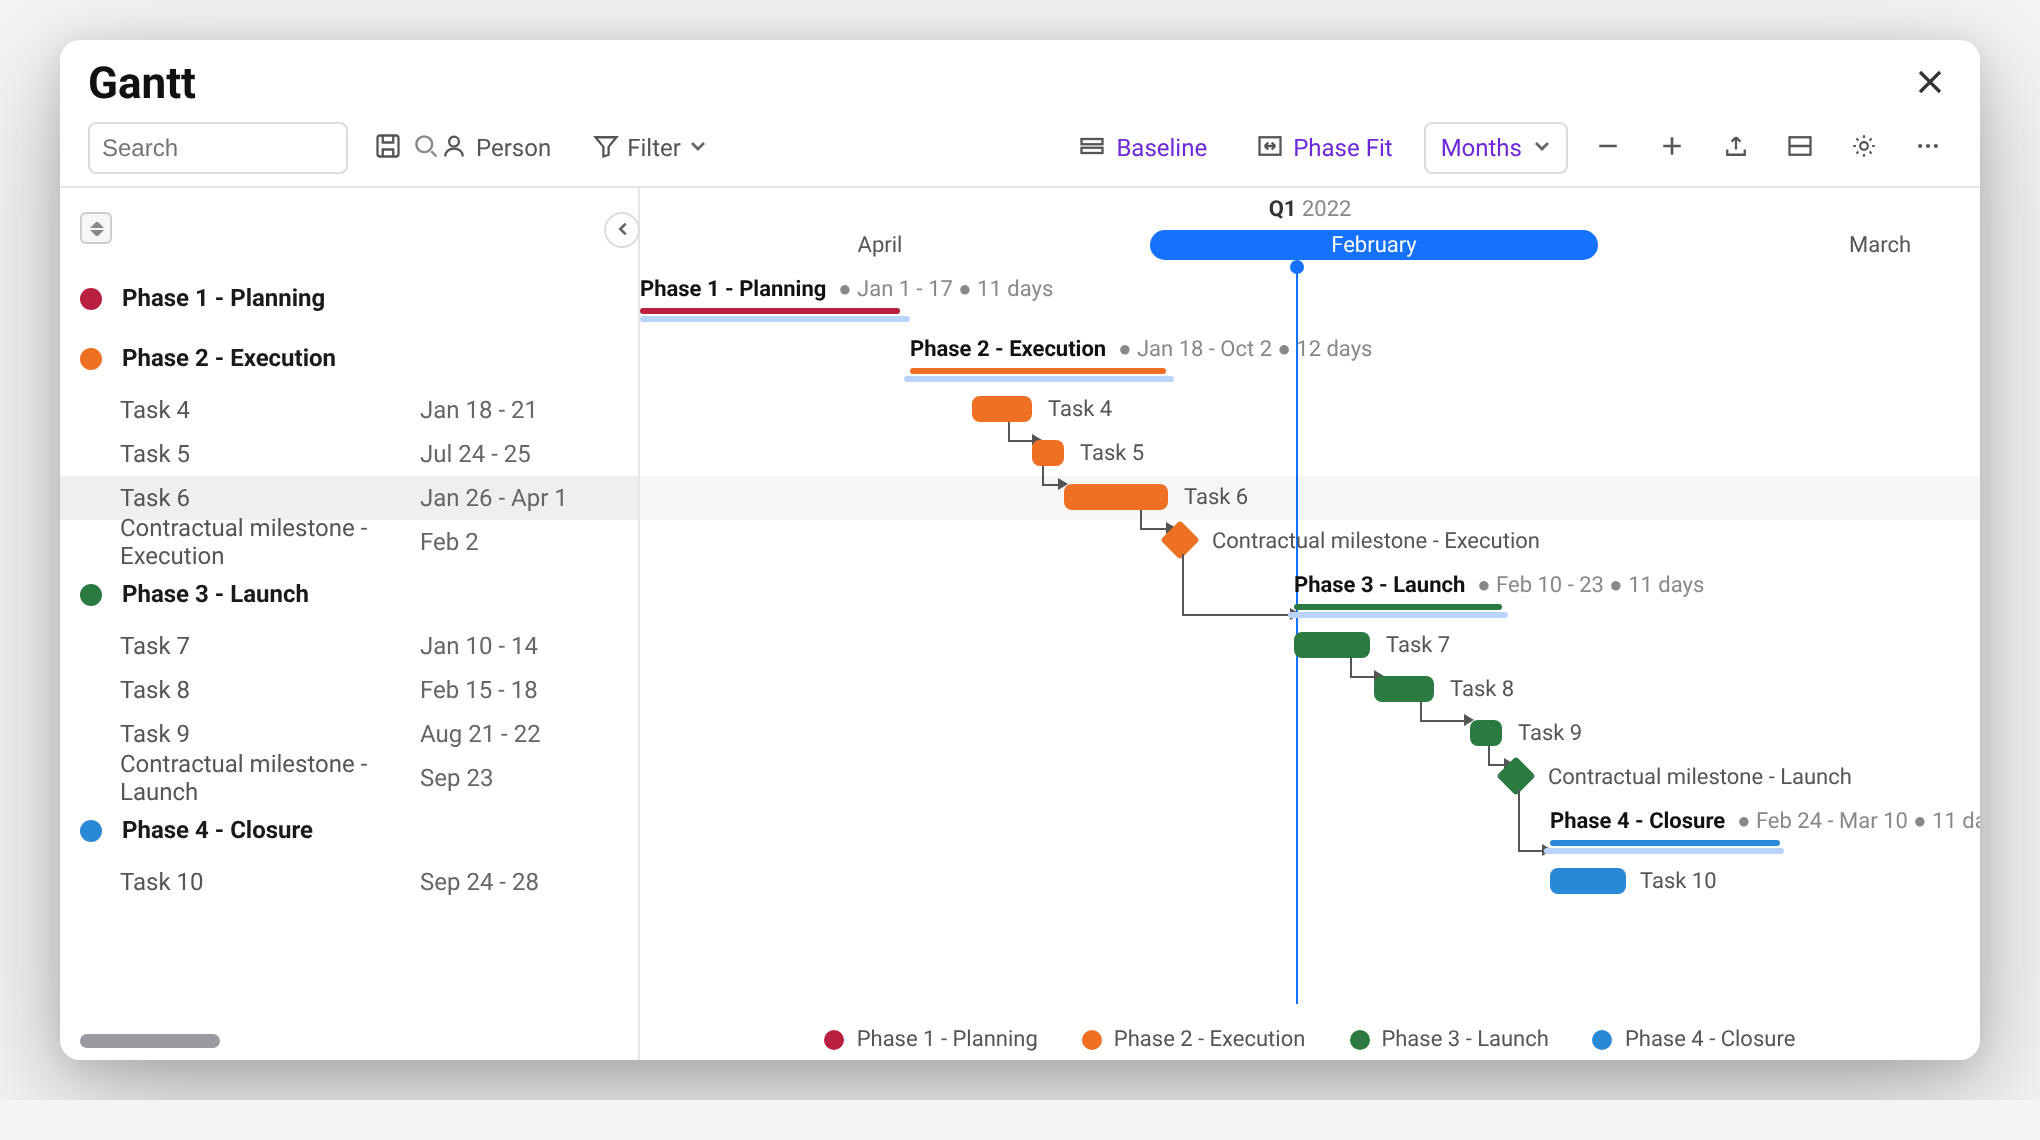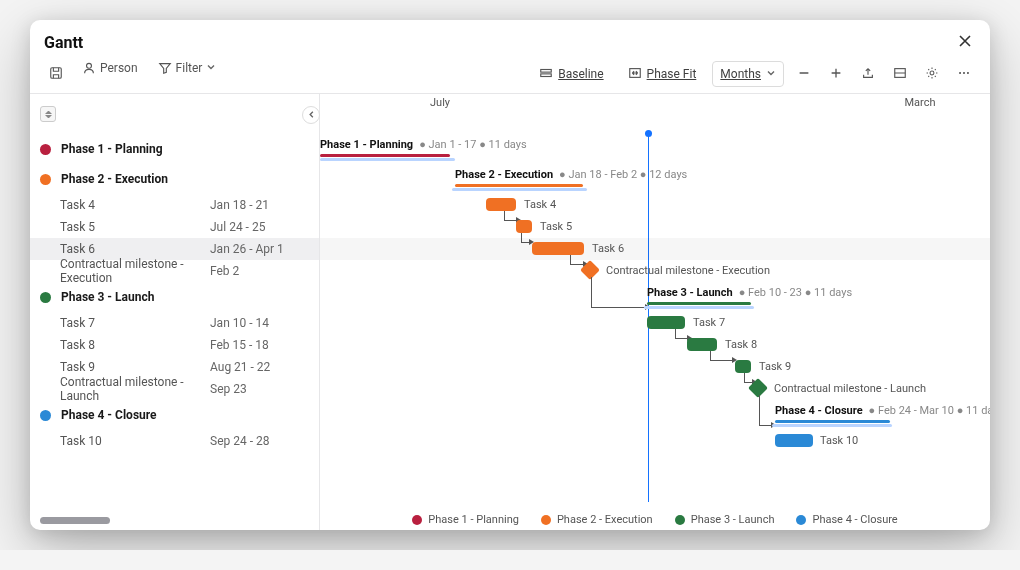--- a/index.html
+++ b/index.html
@@ -19,36 +19,36 @@
   box-shadow: 0 20px 60px rgba(0,0,0,.25), 0 4px 20px rgba(0,0,0,.15);
   position: relative;
   overflow: hidden;
   display: flex;
   flex-direction: column;
   font-size: 12px;
   color: #333;
 }
 
 .title-row { display: flex; align-items: center; padding: 10px 14px 6px 14px; }
-.title { font-size: 16px; font-weight: 700; color: #111; }
+.title { font-size: 22px; font-weight: 700; color: #111; }
 .close { margin-left: auto; cursor: pointer; padding: 4px; color:#333; }
 .close svg { width: 14px; height: 14px; }
 
 .toolbar { display: flex; align-items: center; gap: 8px; padding: 0 14px 6px 14px; color:#555; }
 .search {
   display: flex; align-items: center; width: 130px; height: 26px;
   border: 1px solid #dcdcdc; border-radius: 4px; padding: 0 6px; background: #fff;
 }
 .search input { flex: 1; border: 0; outline: 0; font-size: 12px; color:#777; background: transparent; }
 .icon-btn { width: 24px; height: 24px; display:flex; align-items:center; justify-content:center; color:#555; cursor:pointer; }
-.t-btn { display:flex; gap:4px; height:26px; padding:0 6px; cursor:pointer; }
+.t-btn { display:flex; align-items:center; gap:4px; height:26px; padding:0 6px; cursor:pointer; }
 .spacer { flex: 1; }
 .chip {
   display:flex; align-items:center; gap:5px; height:26px; border:1px solid transparent;
-  padding:0 7px; cursor:pointer; color:#404040;text-decoration:underline;
+  padding:0 7px; cursor:pointer; color:#6d28d9;
 }
 .chip.bordered { border-color:#dcdcdc; border-radius:4px; }
 
 .body { flex:1; display:flex; position:relative; border-top:1px solid #e6e6e8; overflow:hidden; }
 .left {
   width: 290px; flex:none; border-right:1px solid #e6e6e8;
   display:flex; flex-direction:column; position:relative;
 }
 .left-head { height:40px; display:flex; align-items:center; padding:0 10px; }
 .collapse-all { width:16px;height:16px; border:1px solid #ccc; border-radius:3px; background:#f6f6f6; display:flex; flex-direction:column; align-items:center; justify-content:center; gap:1px;}
@@ -109,20 +109,29 @@
     <div class="close">
       <span>
         <svg viewBox="0 0 14 14" stroke="currentColor" stroke-width="1.6">
             <path d="M2 2 L12 12 M12 2 L2 12"></path>
           </svg>
       </span>
     </div>
   </div>
 
   <div class="toolbar">
+    <div class="search">
+      <input placeholder="Search" style="">
+      <span>
+        <svg class="svg-ic" viewBox="0 0 16 16" fill="none" stroke="#888" stroke-width="1.4">
+            <circle cx="7" cy="7" r="4.5"></circle>
+            <path d="M11 11 L14 14"></path>
+          </svg>
+      </span>
+    </div>
     <div class="icon-btn">
       <span>
         <svg class="svg-ic" viewBox="0 0 16 16" fill="none" stroke="#555" stroke-width="1.3">
             <rect x="2" y="2" width="12" height="12" rx="1.5"></rect>
             <path d="M5 2v4h6V2M5 14v-4h6v4"></path>
           </svg>
       </span>
     </div>
     <div class="t-btn">
       <span>
@@ -280,43 +289,49 @@
         <div class="task-row">
             <span class="tname">Task 10</span>
             <span class="tdate">Sep 24 - 28</span>
           </div>
       </div>
       <div class="scroll-stub"></div>
     </div>
 
     <div class="chart">
       <div class="time-head">
+        <div class="q-row">
+          <span class="qlabel"><b>Q1</b>&nbsp;<span style="color:#888">2022</span></span>
+        </div>
         <div class="month-row">
-          <span class="m" style="left:120px">July</span>
-          <span class="m" style="left:600px">March</span>
+          <span class="m" style="left:120px">April</span>
+          <div class="feb-pill" style="left:255px;width:224px">
+              <span>February</span>
+            </div>
+          <span class="m" style="left:620px">March</span>
         </div>
       </div>
       <div class="today-line" style="left:328px"></div>
       <div class="today-dot" style="left:328px"></div>
 
       <div class="rows">
 
         <div class="g-row ph">
           <div class="summary" style="left:0px">
             <span class="sname">Phase 1 - Planning</span>
             <span class="sdates">● <span>Jan 1 - 17</span> ● <span>11 days</span></span>
           </div>
           <div class="summary-base" style="left:0px;width:135px"></div>
           <div class="summary-bar c1b" style="left:0px;width:130px"></div>
         </div>
 
         <div class="g-row ph">
           <div class="summary" style="left:135px">
             <span class="sname">Phase 2 - Execution</span>
-            <span class="sdates">● <span>Jan 18 - Feb 2</span> ● <span>12 days</span></span>
+            <span class="sdates">● <span>Jan 18 - Oct 2</span> ● <span>12 days</span></span>
           </div>
           <div class="summary-base" style="left:132px;width:135px"></div>
           <div class="summary-bar c2b" style="left:135px;width:128px"></div>
         </div>
 
         <div class="g-row">
           <div class="bar c2" style="left:166px;width:30px"></div>
           <div class="bar-label" style="left:204px">Task 4</div>
           <div class="link arr" style="left:184px;top:17px;width:12px;height:10px"></div>
         </div>

